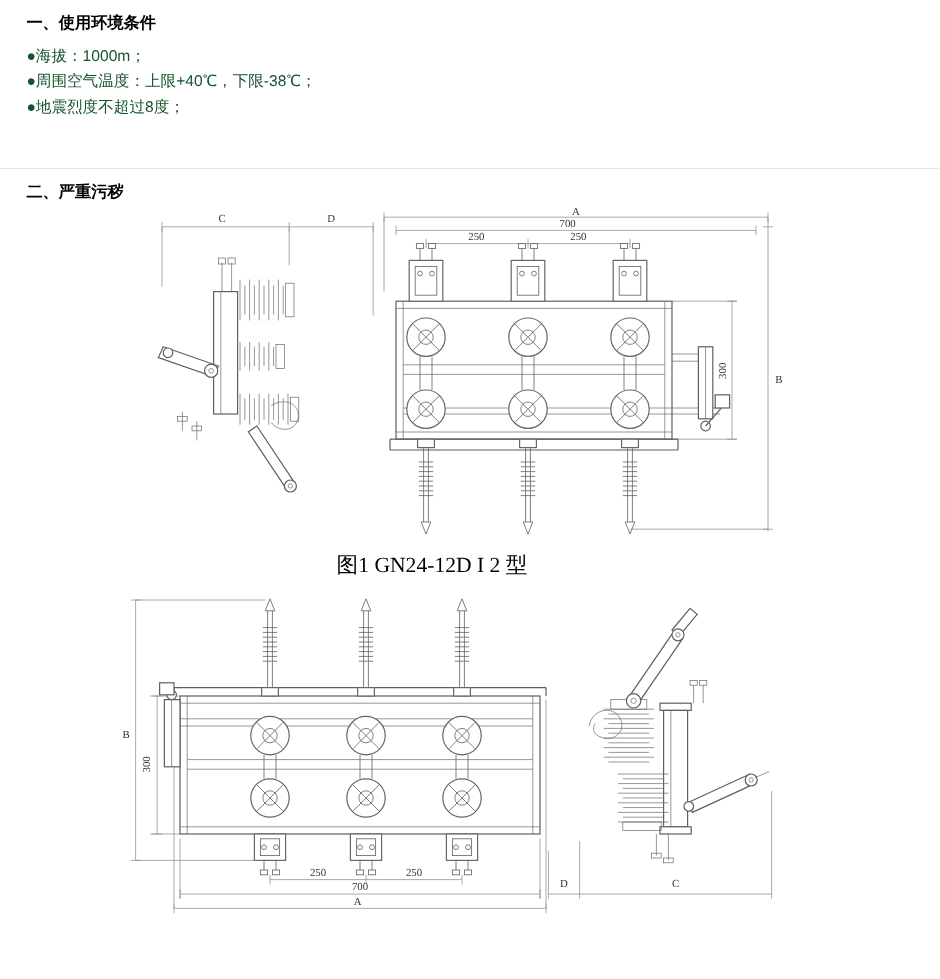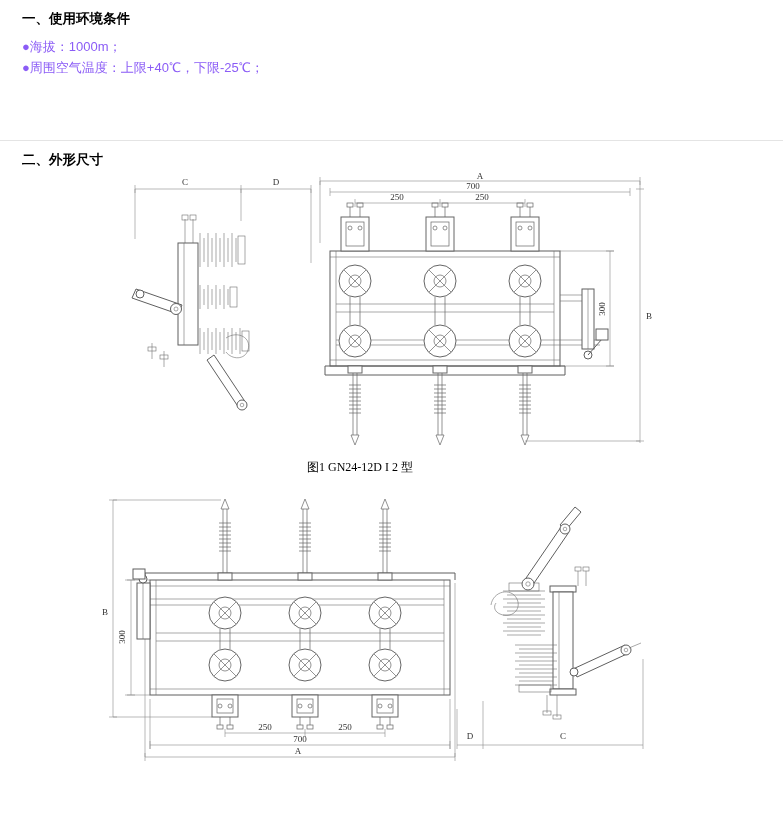--- a/index.html
+++ b/index.html
@@ -5,51 +5,52 @@
   * { margin:0; padding:0; box-sizing:border-box; }
   html,body { background:#fff; }
   body {
     width:783px; height:816px; position:relative; overflow:hidden;
     font-family:"Liberation Sans", sans-serif;
   }
   .page { position:absolute; left:0; top:0; width:783px; height:816px; background:#fff; }
   .text-block { position:absolute; left:22px; top:10px; }
   .sec-title { font-size:13.5px; font-weight:bold; color:#000; }
   .env-list { list-style:none; margin-top:8px; }
-  .env-list li { font-size:13px; color:#8b5cf6; line-height:21px; white-space:nowrap; }
+  .env-list li { font-size:13px; color:#14532d; line-height:21px; white-space:nowrap; }
   .divider { position:absolute; left:0; top:140px; width:783px; border-top:1px solid #e4e4e4; }
   .title2 { position:absolute; left:22px; top:151px; }
   .fig { position:absolute; }
   .caption {
     position:absolute; text-align:center; color:#000;
-    font-family:"Liberation Serif", serif; font-size:12px;
+    font-family:"Liberation Serif", serif; font-size:18px;
   }
   
   .oln { stroke:#5f5f5f; stroke-width:1; fill:none; }
   .ow  { stroke:#5f5f5f; stroke-width:1; fill:#fff; }
   .tln { stroke:#6e6e6e; stroke-width:0.6; fill:none; }
   .dln { stroke:#8a8a8a; stroke-width:0.6; fill:none; }
   .dtx { font-family:"Liberation Serif", serif; font-size:9px; fill:#333; }
 </style>
 </head>
 <body>
 
 <div class="page">
 
   <div class="text-block">
     <div class="sec-title">一、使用环境条件</div>
     <ul class="env-list">
       <li>●海拔：1000m；</li>
-      <li>●周围空气温度：上限+40℃，下限-25℃；</li>
+      <li>●周围空气温度：上限+40℃，下限-38℃；</li>
+      <li>●地震烈度不超过8度；</li>
     </ul>
   </div>
 
   <div class="divider"></div>
 
-  <div class="sec-title title2">二、外形尺寸</div>
+  <div class="sec-title title2">二、严重污秽</div>
 
   <svg class="fig" style="left:128px; top:173px;" width="540" height="285" viewBox="0 0 540 285">
     <defs>
       <g id="f1p" stroke="#666" stroke-width="0.7" fill="none">
         <path d="M-5,34 V44 M5,34 V44"></path>
         <rect x="-8" y="30" width="6" height="4"></rect>
         <rect x="2" y="30" width="6" height="4"></rect>
         <rect x="-14" y="44" width="28" height="34" fill="#fff" stroke-width="1"></rect>
         <rect x="-9" y="49" width="18" height="24"></rect>
         <circle cx="-5" cy="55" r="2"></circle>

